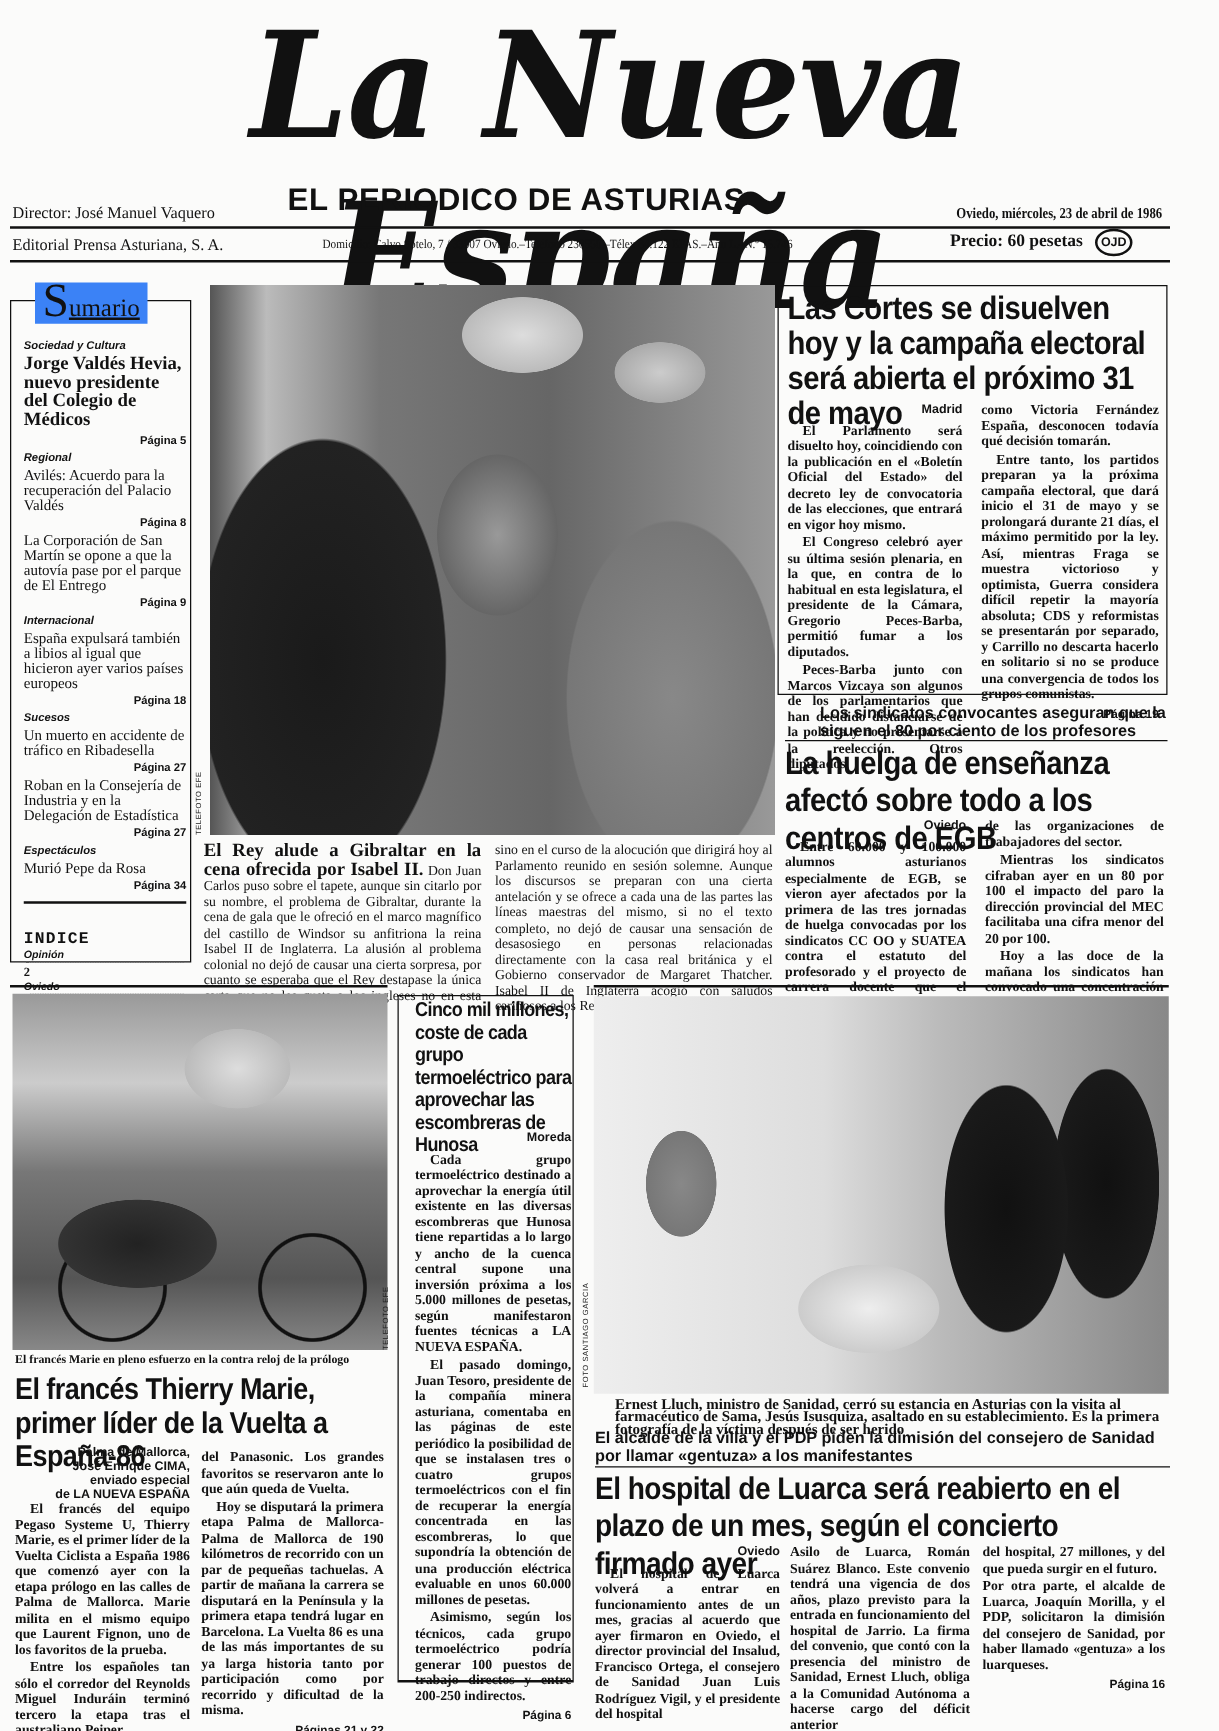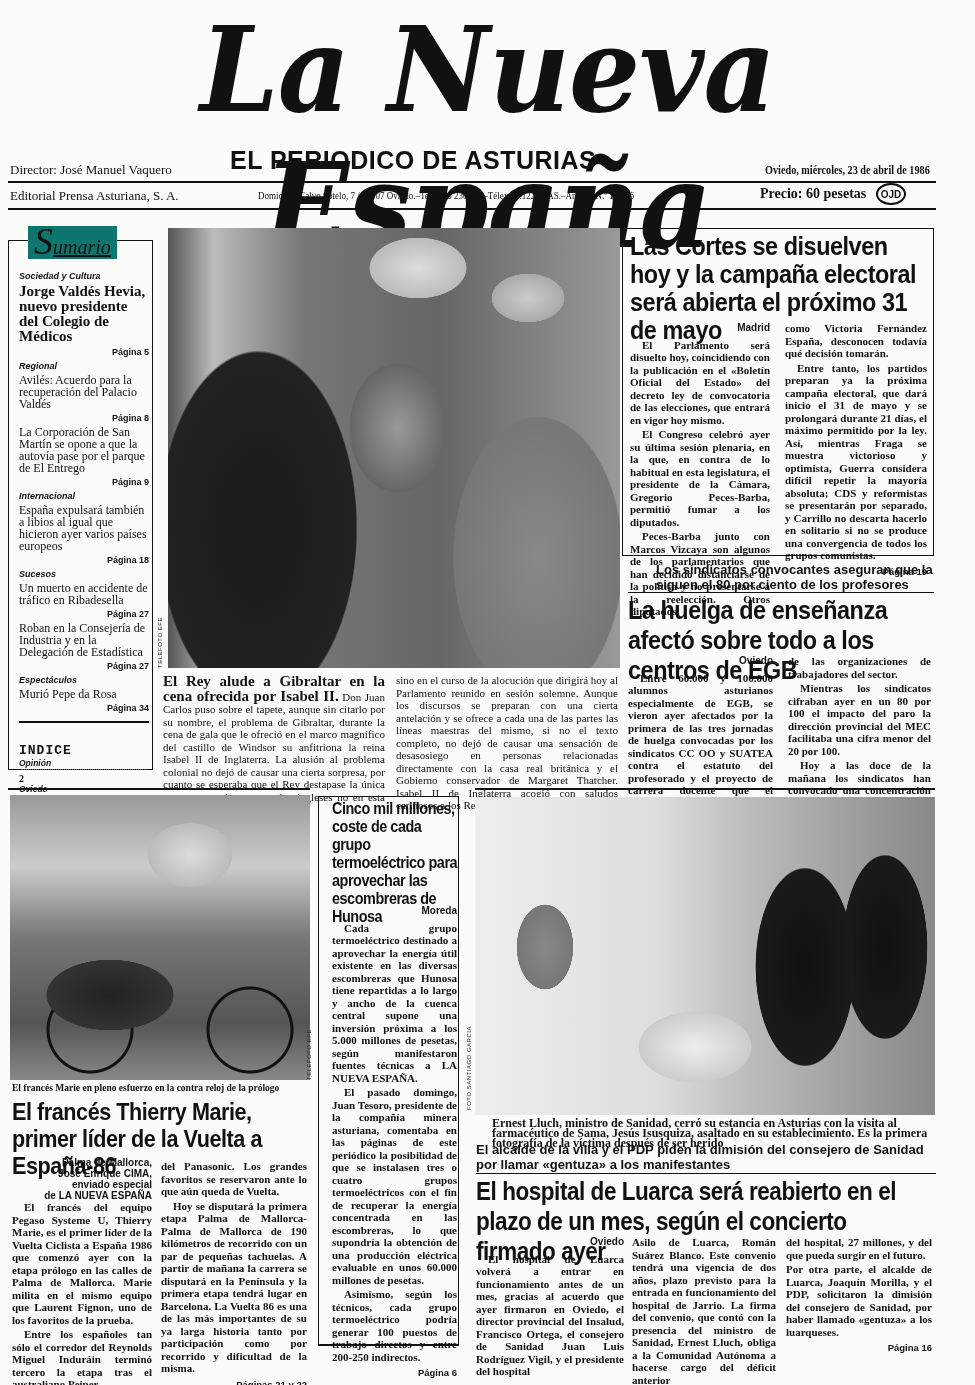--- a/index.html
+++ b/index.html
@@ -14,21 +14,21 @@
   .date { right: 45px; top: 163px; font-size: 12px; font-weight: bold; transform: scaleX(0.85); transform-origin: right; }
   .rule { height: 0; border-top: 2px solid #111; }
   .rule-thin { height: 0; border-top: 1px solid #111; }
   .editorial { left: 10px; top: 188px; font-size: 13px; text-align: center; }
   .domicilio { left: 258px; top: 190px; font-size: 10px; transform: scaleX(0.9); transform-origin: left; }
   .precio { left: 760px; top: 186px; font-size: 14px; font-weight: bold; }
   .seal { left: 876px; top: 183px; width: 30px; height: 22px; border: 2px solid #111; border-radius: 50%; display: flex; align-items: center; justify-content: center; font-size: 10px; font-weight: bold; font-family: "Liberation Sans", sans-serif; }
 
   
   .sumario-box { left: 8px; top: 240px; width: 145px; height: 530px; border: 1px solid #111; background: #fbfbfa; }
-  .sumario-title { left: 28px; top: 226px; background: #0f766e; padding: 0 6px; font-style: italic; font-size: 20px; }
+  .sumario-title { left: 28px; top: 226px; background: #3b82f6; padding: 0 6px; font-size: 20px; }
   .sumario-title .big { font-size: 38px; line-height: 30px; }
   .sumario-title .rest { text-decoration: underline; }
   .sum-section { font-family: "Liberation Sans", sans-serif; font-weight: bold; font-style: italic; font-size: 9px; margin-top: 4px; }
   .sum-head { font-size: 15px; font-weight: bold; line-height: 15px; margin-top: 3px; }
   .sum-text { font-size: 12px; line-height: 12px; margin-top: 3px; }
   .sum-page { text-align: right; font-family: "Liberation Sans", sans-serif; font-weight: bold; font-size: 9px; margin-top: 3px; }
   .sum-inner { position: absolute; left: 10px; top: 26px; width: 130px; }
   .indice-title { font-family: Liberation Mono, monospace; font-weight: bold; font-size: 13px; letter-spacing: 1px; border-top: 2px solid #111; margin-top: 8px; padding-top: 20px; }
   .indice-row { display: flex; font-size: 8.5px; line-height: 11px; flex-direction: column; }
   .indice-row .lbl { font-family: "Liberation Sans", sans-serif; font-style: italic; font-weight: bold; white-space: nowrap; }

